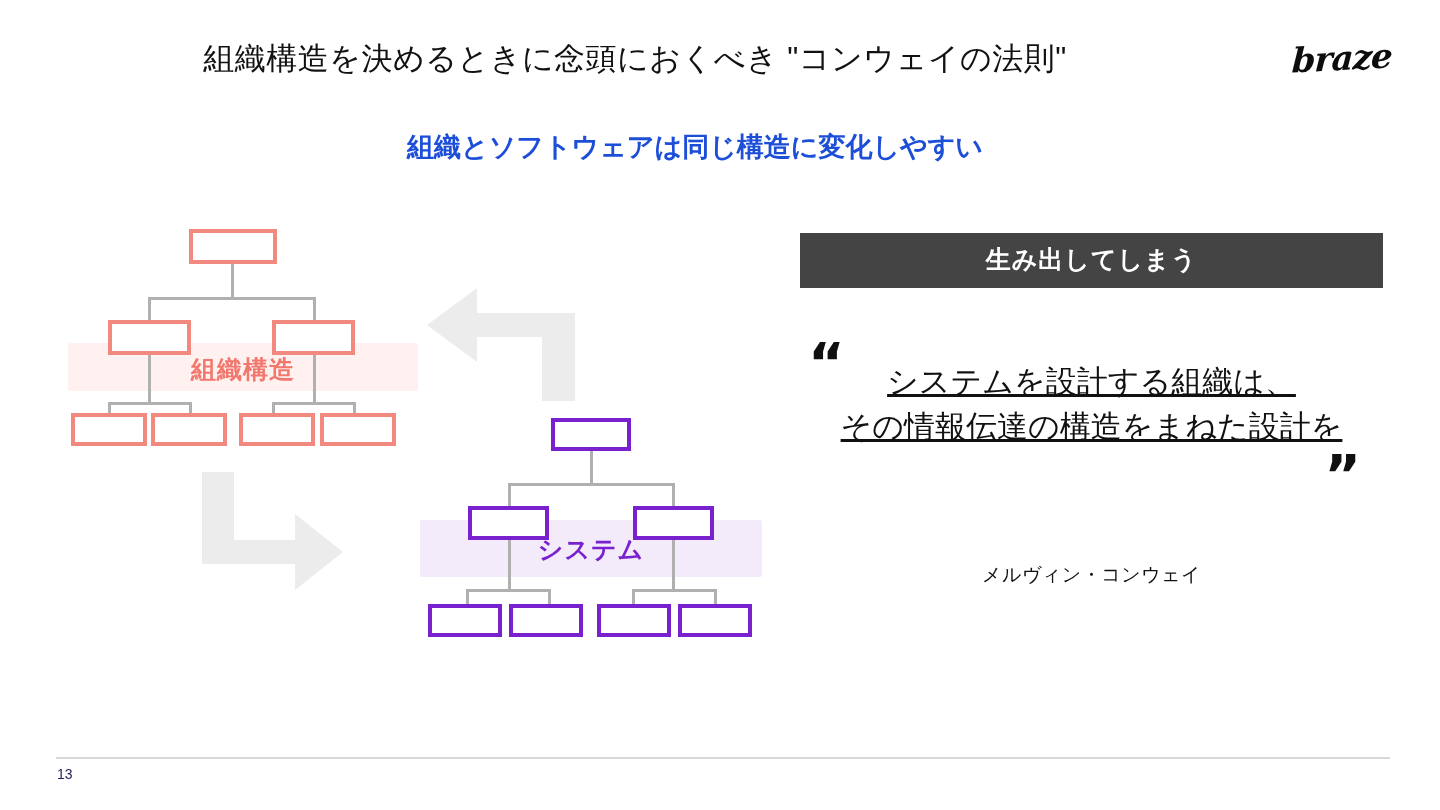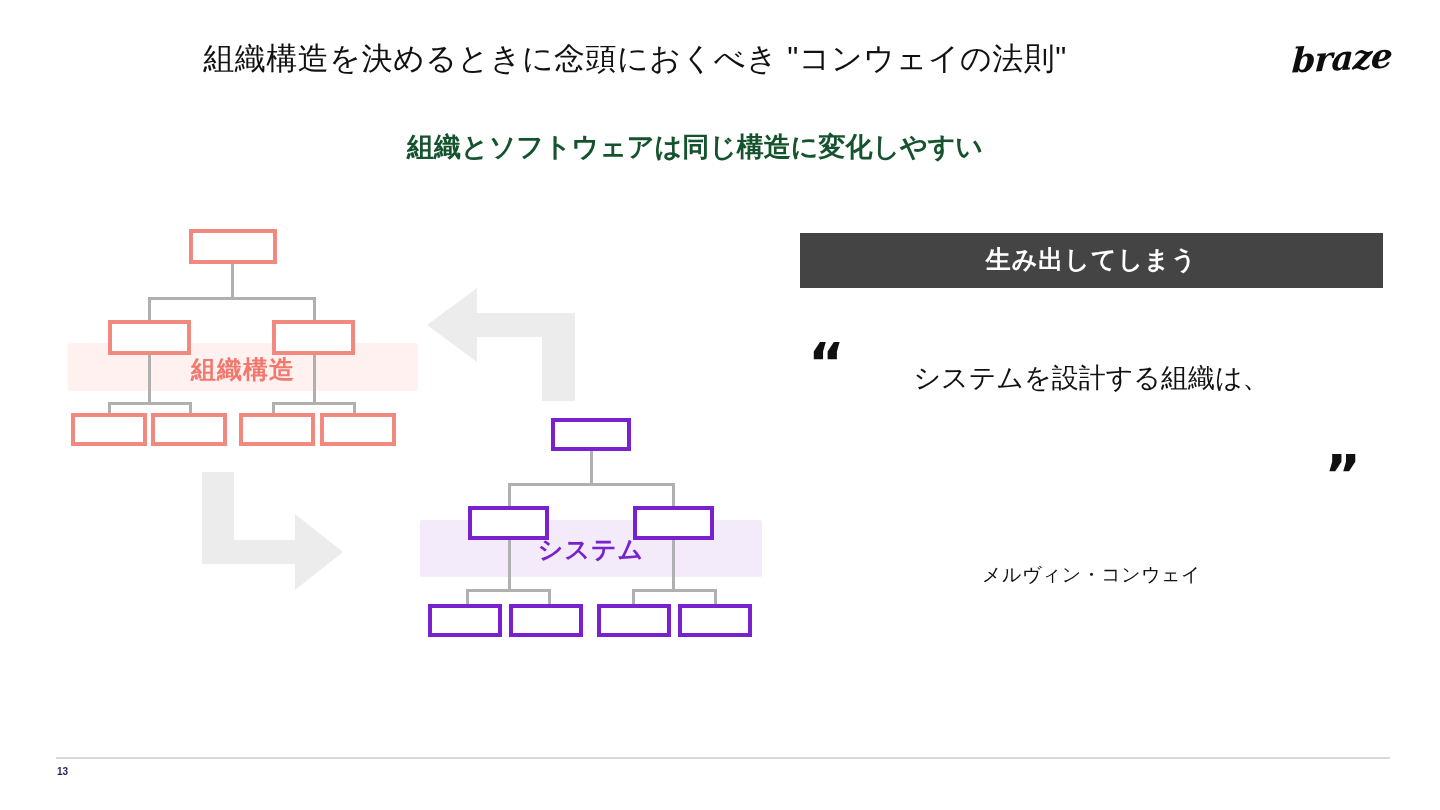--- a/index.html
+++ b/index.html
@@ -46,21 +46,21 @@
   }
 
   .slide-subtitle {
     position: absolute;
     left: 0;
     top: 129px;
     width: 1390px;
     text-align: center;
     font-size: 27px;
     font-weight: 700;
-    color: #14532d;
+    color: #1d4ed8;
     white-space: nowrap;
   }
 
   
   .diagram {
     position: absolute;
     left: 0;
     top: 200px;
     width: 800px;
     height: 470px;
@@ -161,24 +161,25 @@
   }
   .qmark-open { left: 8px;  top: 0px; }
   .qmark-close { right: 22px; top: 112px; }
 
   .quote-text {
     position: absolute;
     left: 0;
     top: 24px;
     width: 583px;
     text-align: center;
-    font-size: 27px;
+    font-size: 31px;
     line-height: 1.47;
     color: #111111;
     white-space: nowrap;
+    text-decoration: underline;
   }
   .quote-text div { display: block; }
 
   .quote-author {
     position: absolute;
     left: 0;
     top: 562px;
     width: 583px;
     text-align: center;
     font-size: 19px;
@@ -198,22 +199,22 @@
     left: 56px;
     top: 757px;
     width: 1334px;
     height: 2px;
     background: #d8d8d8;
   }
   .page-number {
     position: absolute;
     left: 57px;
     top: 766px;
-    font-size: 10px;
-    font-weight: 700;
+    font-size: 14px;
+    font-weight: 400;
     color: #2b1b60;
   }
 </style>
 </head>
 <body>
 
 <div id="slide">
 
   <div class="slide-title">組織構造を決めるときに念頭におくべき "コンウェイの法則"</div>
   <div class="brand-logo">braze</div>
@@ -291,20 +292,21 @@
     </div>
 
   </div>
 
   <div class="quote-card">
     <div class="quote-header">生み出してしまう</div>
     <div class="quote-body">
       <div class="qmark qmark-open">“</div>
       <div class="quote-text">
         <div>システムを設計する組織は、</div>
+        <div>その情報伝達の構造をまねた設計を</div>
       </div>
       <div class="qmark qmark-close">”</div>
     </div>
   </div>
 
   <div class="quote-author-wrap">
     <div class="quote-author">メルヴィン・コンウェイ</div>
   </div>
 
   <div class="footer-rule"></div>

